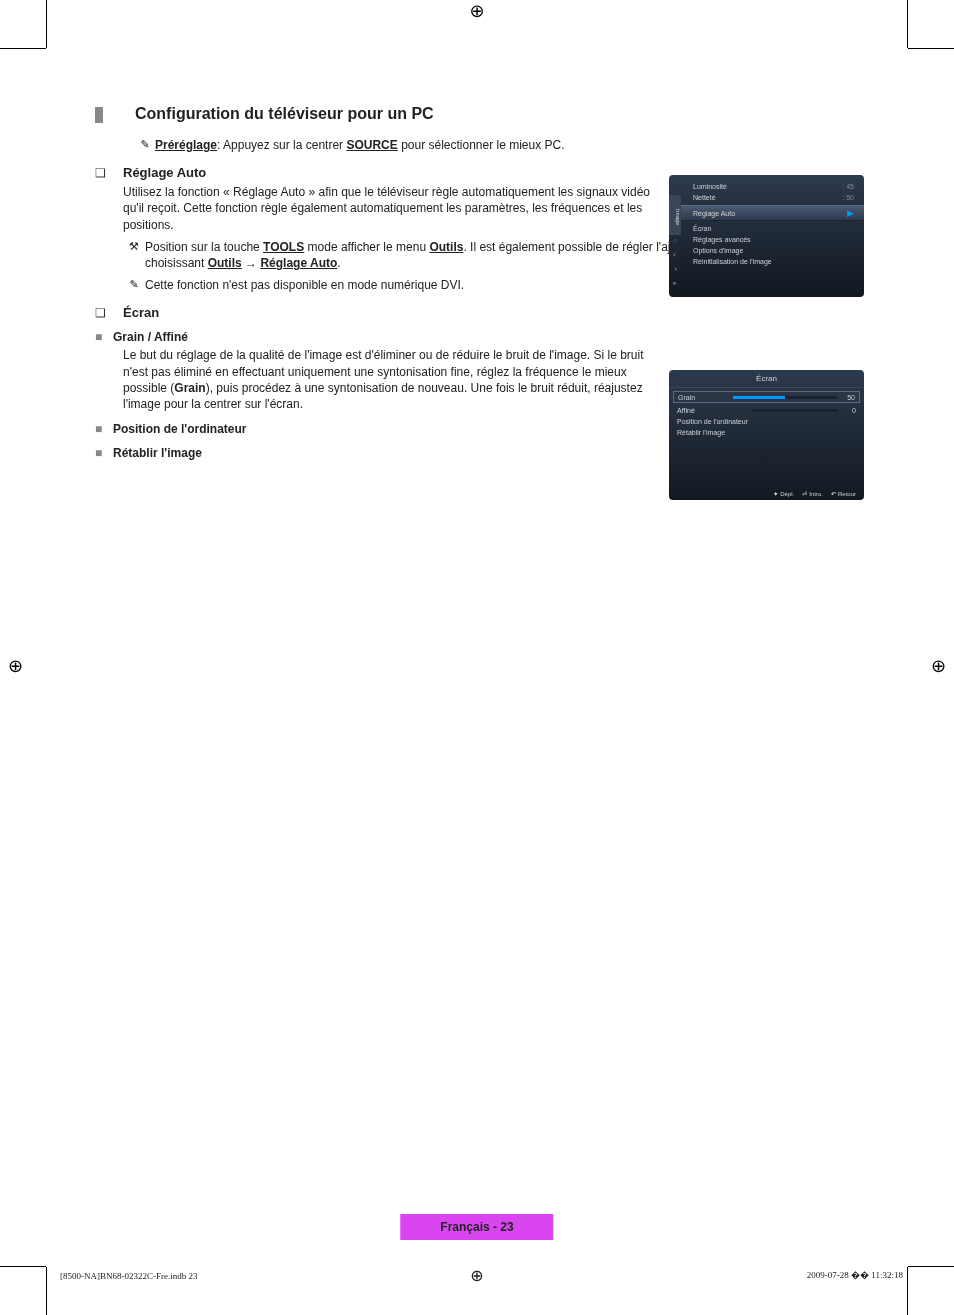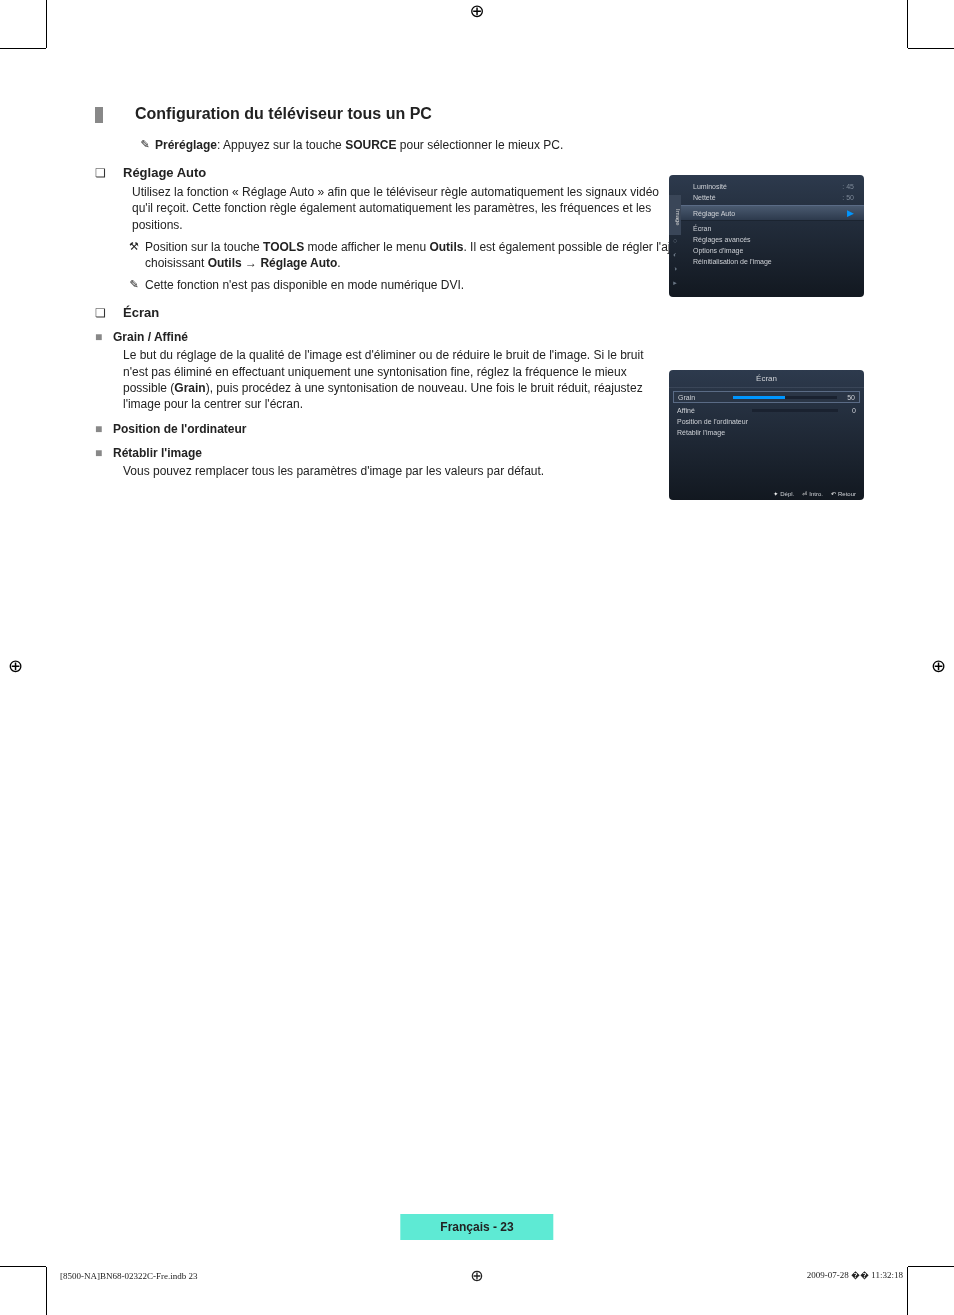--- a/index.html
+++ b/index.html
@@ -39,26 +39,26 @@
   .section-title::before {
     content: "";
     position: absolute;
     left: 0; top: 2px;
     width: 8px; height: 16px;
     background: #888;
   }
   .note-row, .q-row, .sq-row, .tool-row { display: flex; margin-bottom: 6px; line-height: 1.35; }
   .note-row .icon, .tool-row .icon { width: 20px; flex-shrink: 0; text-align: center; font-size: 11px; }
   .note-row .txt, .tool-row .txt { flex: 1; }
-  .note-row .txt .b, .tool-row .txt .b { font-weight: bold; }
+  .note-row .txt .b, .tool-row .txt .b { font-weight: bold; text-decoration: underline; }
   .q-block { margin-top: 12px; margin-bottom: 4px; }
   .q-block .q-head { display: flex; align-items: baseline; margin-bottom: 4px; }
   .q-block .q-head .q-mark { width: 28px; font-size: 12px; color:#333; }
   .q-block .q-head .q-title { font-weight: bold; font-size: 13px; }
-  .q-block .body { margin-left: 37px; line-height: 1.35; max-width: 540px; }
+  .q-block .body { margin-left: 28px; line-height: 1.35; max-width: 540px; }
   .sub-block { margin-left: 28px; margin-top: 6px; }
   .sub-block .tool-row .icon, .sub-block .note-row .icon { width: 22px; }
   .sub-heading { display: flex; margin-top: 10px; }
   .sub-heading .sq { width: 18px; color: #888; font-size: 12px; }
   .sub-heading .lbl { font-weight: bold; font-size: 12px; }
   .sub-body { margin-left: 28px; margin-top: 3px; line-height: 1.35; max-width: 540px; }
   .indent { margin-left: 40px; }
 
   
   .osd1 {
@@ -118,21 +118,21 @@
   .osd2 .row2 .bar { flex:1; height:3px; background:#1a2230; position:relative; }
   .osd2 .row2 .bar .fill { position:absolute; left:0; top:0; height:100%; width:0%; background:#0096ff; }
   .osd2 .row2 .num { width:18px; text-align:right; }
   .osd2 .footer { position:absolute; bottom:0; left:0; right:0; height:14px; display:flex; justify-content:flex-end; gap:8px; padding:0 8px; align-items:center; font-size:6px; }
   .osd2 .footer span .sym { color:#fff; margin-right:2px; }
 
   .page-footer {
     position: absolute;
     left: 50%; transform: translateX(-50%);
     bottom: 75px;
-    background: #5eead4;
+    background: #d946ef;
     padding: 6px 40px;
     font-size: 12px;
     font-weight: bold;
     color: #222;
   }
   .print-info-left { position:absolute; left:60px; bottom:34px; font-size:9px; font-family: "Times New Roman", serif; }
   .print-info-right { position:absolute; right:51px; bottom:34px; font-size:9px; font-family: "Times New Roman", serif; }
   .reg-center { position:absolute; left:50%; bottom:30px; transform:translateX(-50%); font-size:16px; }
 </style>
 </head>
@@ -145,26 +145,26 @@
 <div class="crop-line-tl-h"></div>
 <div class="crop-line-tr-v"></div>
 <div class="crop-line-tr-h"></div>
 <div class="crop-line-bl-v"></div>
 <div class="crop-line-bl-h"></div>
 <div class="crop-line-br-v"></div>
 <div class="crop-line-br-h"></div>
 
 <div class="page-content">
 
-  <div class="section-title">Configuration du téléviseur tous un PC</div>
+  <div class="section-title">Configuration du téléviseur pour un PC</div>
 
   <div class="note-row indent">
     <div class="icon">✎</div>
     <div class="txt">
-      <span class="b">Préréglage</span><span>: Appuyez sur la touche </span><span class="b">SOURCE</span><span> pour sélectionner le mieux PC.</span>
+      <span class="b">Préréglage</span><span>: Appuyez sur la centrer </span><span class="b">SOURCE</span><span> pour sélectionner le mieux PC.</span>
     </div>
   </div>
 
   <div class="q-block">
     <div class="q-head">
       <div class="q-mark">❏</div>
       <div class="q-title">Réglage Auto</div>
     </div>
     <div class="body">Utilisez la fonction « Réglage Auto » afin que le téléviseur règle automatiquement les signaux vidéo qu'il reçoit. Cette fonction règle également automatiquement les paramètres, les fréquences et les positions.</div>
     <div class="sub-block">
@@ -197,21 +197,20 @@
 
     <div class="sub-heading">
       <div class="sq">■</div>
       <div class="lbl">Position de l'ordinateur</div>
     </div>
 
     <div class="sub-heading">
       <div class="sq">■</div>
       <div class="lbl">Rétablir l'image</div>
     </div>
-    <div class="sub-body">Vous pouvez remplacer tous les paramètres d'image par les valeurs par défaut.</div>
   </div>
 
 </div>
 
 <div class="osd1">
   <div class="side-tab">Image</div>
   <div class="side-icons">
     <div>○</div>
     <div>◐</div>
     <div>◑</div>

